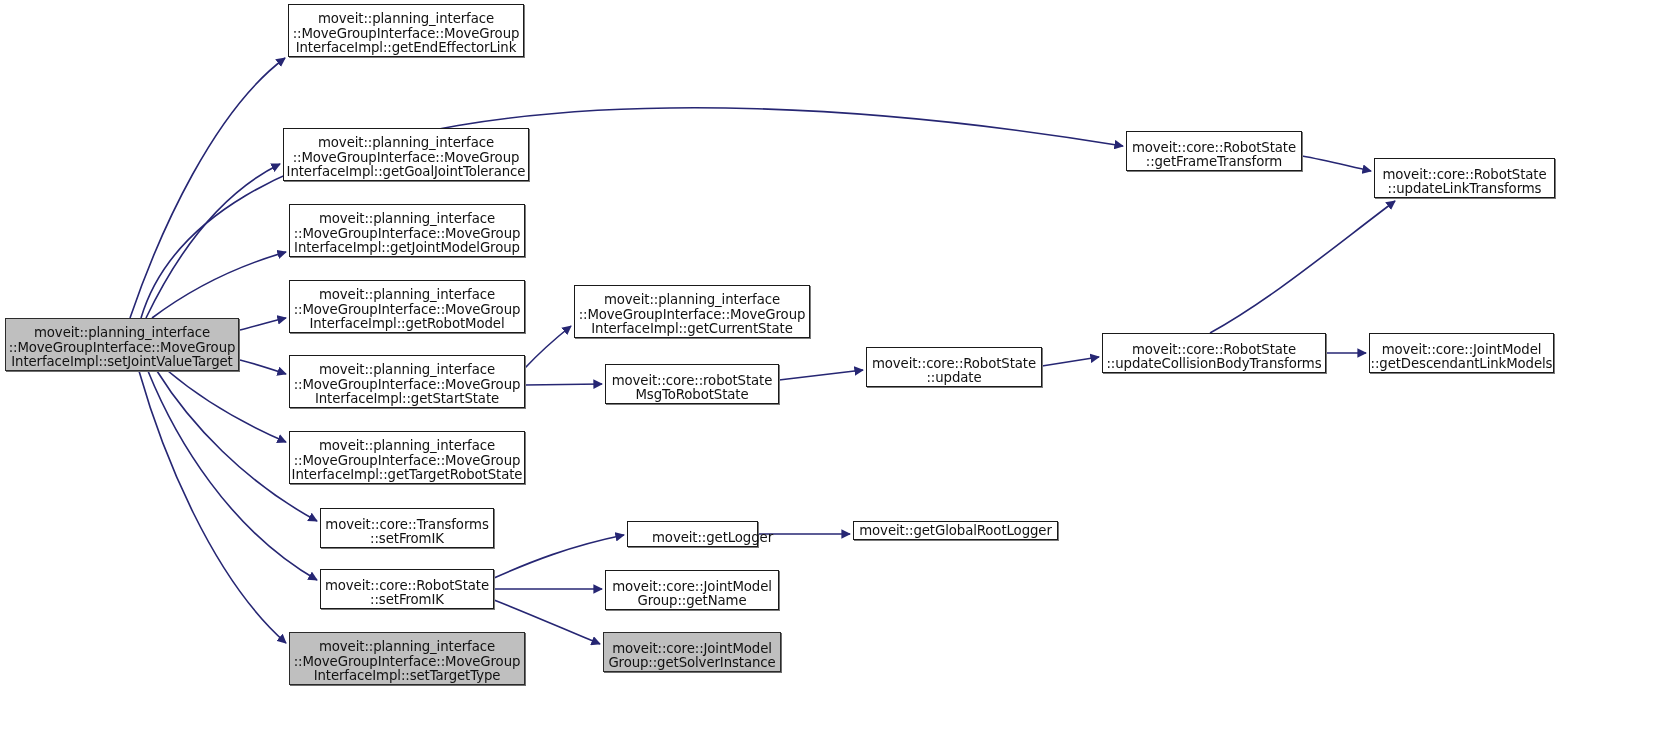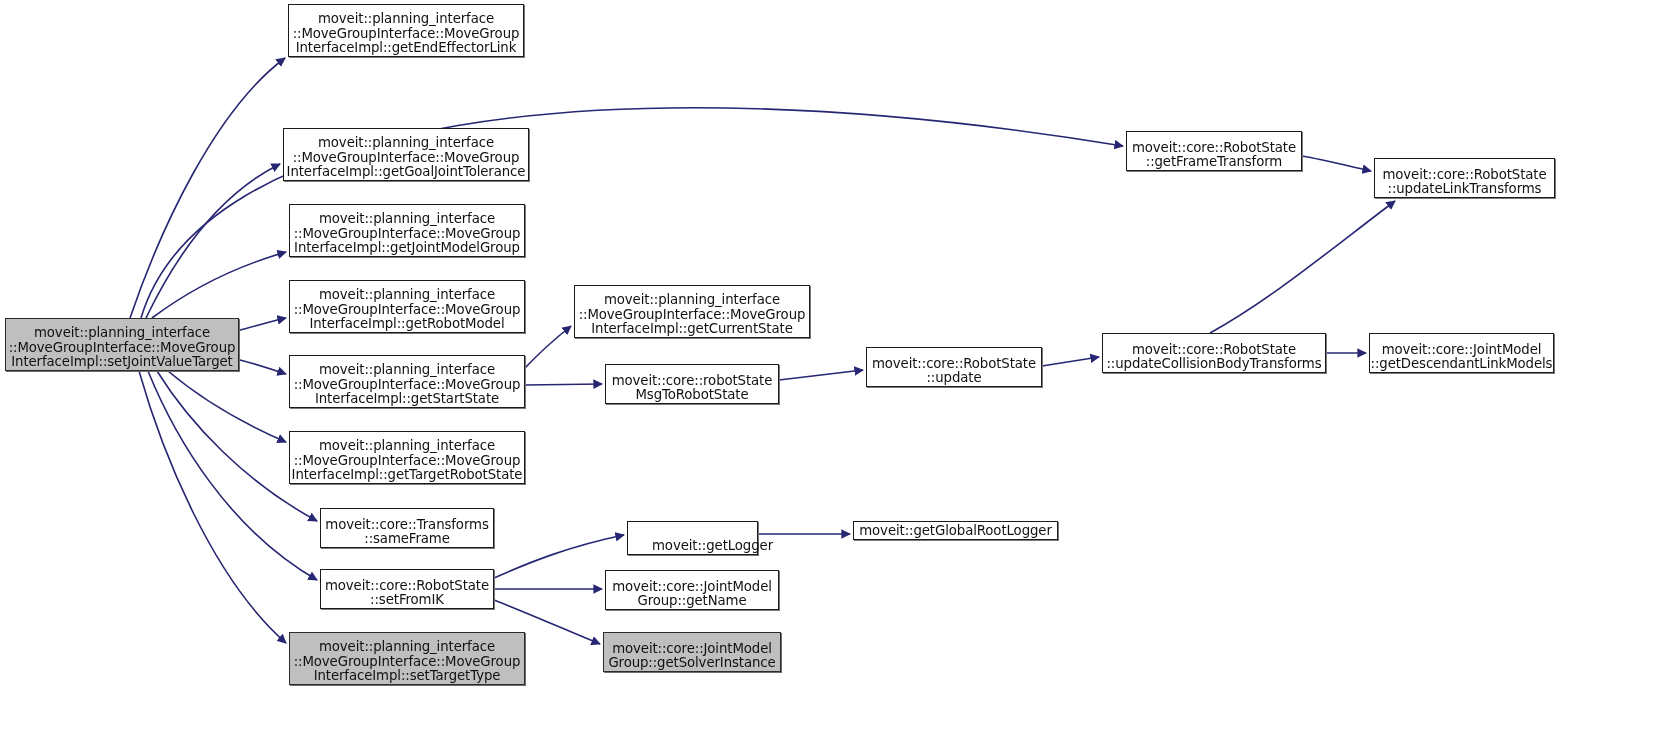--- a/index.html
+++ b/index.html
@@ -109,32 +109,32 @@
       <div class="node shadow" style="left: 289px; top: 280px; width: 236px; height: 53px;"><span class="label">moveit::planning_interface
 ::MoveGroupInterface::MoveGroup
 InterfaceImpl::getRobotModel</span></div>
       <div class="node shadow" style="left: 289px; top: 355px; width: 236px; height: 53px;"><span class="label">moveit::planning_interface
 ::MoveGroupInterface::MoveGroup
 InterfaceImpl::getStartState</span></div>
       <div class="node shadow" style="left: 289px; top: 431px; width: 236px; height: 53px;"><span class="label">moveit::planning_interface
 ::MoveGroupInterface::MoveGroup
 InterfaceImpl::getTargetRobotState</span></div>
       <div class="node shadow" style="left: 320px; top: 508px; width: 174px; height: 40px;"><span class="label">moveit::core::Transforms
-::sameFrame</span></div>
+::setFromIK</span></div>
       <div class="node shadow" style="left: 320px; top: 569px; width: 174px; height: 40px;"><span class="label">moveit::core::RobotState
 ::setFromIK</span></div>
       <div class="node highlight" style="left: 289px; top: 632px; width: 236px; height: 53px;"><span class="label">moveit::planning_interface
 ::MoveGroupInterface::MoveGroup
 InterfaceImpl::setTargetType</span></div>
       <div class="node shadow" style="left: 574px; top: 285px; width: 236px; height: 53px;"><span class="label">moveit::planning_interface
 ::MoveGroupInterface::MoveGroup
 InterfaceImpl::getCurrentState</span></div>
       <div class="node shadow" style="left: 605px; top: 364px; width: 174px; height: 40px;"><span class="label">moveit::core::robotState
 MsgToRobotState</span></div>
-      <div class="node shadow" style="left: 627px; top: 521px; width: 131px; height: 34px; padding-left: 40px;"><span class="label">moveit::getLogger</span></div>
+      <div class="node shadow" style="left: 627px; top: 521px; width: 131px; height: 26px; padding-left: 40px;"><span class="label">moveit::getLogger</span></div>
       <div class="node shadow" style="left: 605px; top: 570px; width: 174px; height: 40px;"><span class="label">moveit::core::JointModel
 Group::getName</span></div>
       <div class="node highlight" style="left: 603px; top: 632px; width: 178px; height: 40px;"><span class="label">moveit::core::JointModel
 Group::getSolverInstance</span></div>
       <div class="node shadow" style="left: 866px; top: 347px; width: 176px; height: 40px;"><span class="label">moveit::core::RobotState
 ::update</span></div>
       <div class="node shadow" style="left: 853px; top: 521px; width: 205px; height: 19px;"><span class="label">moveit::getGlobalRootLogger</span></div>
       <div class="node shadow" style="left: 1126px; top: 131px; width: 176px; height: 40px;"><span class="label">moveit::core::RobotState
 ::getFrameTransform</span></div>
       <div class="node shadow" style="left: 1102px; top: 333px; width: 224px; height: 40px;"><span class="label">moveit::core::RobotState

